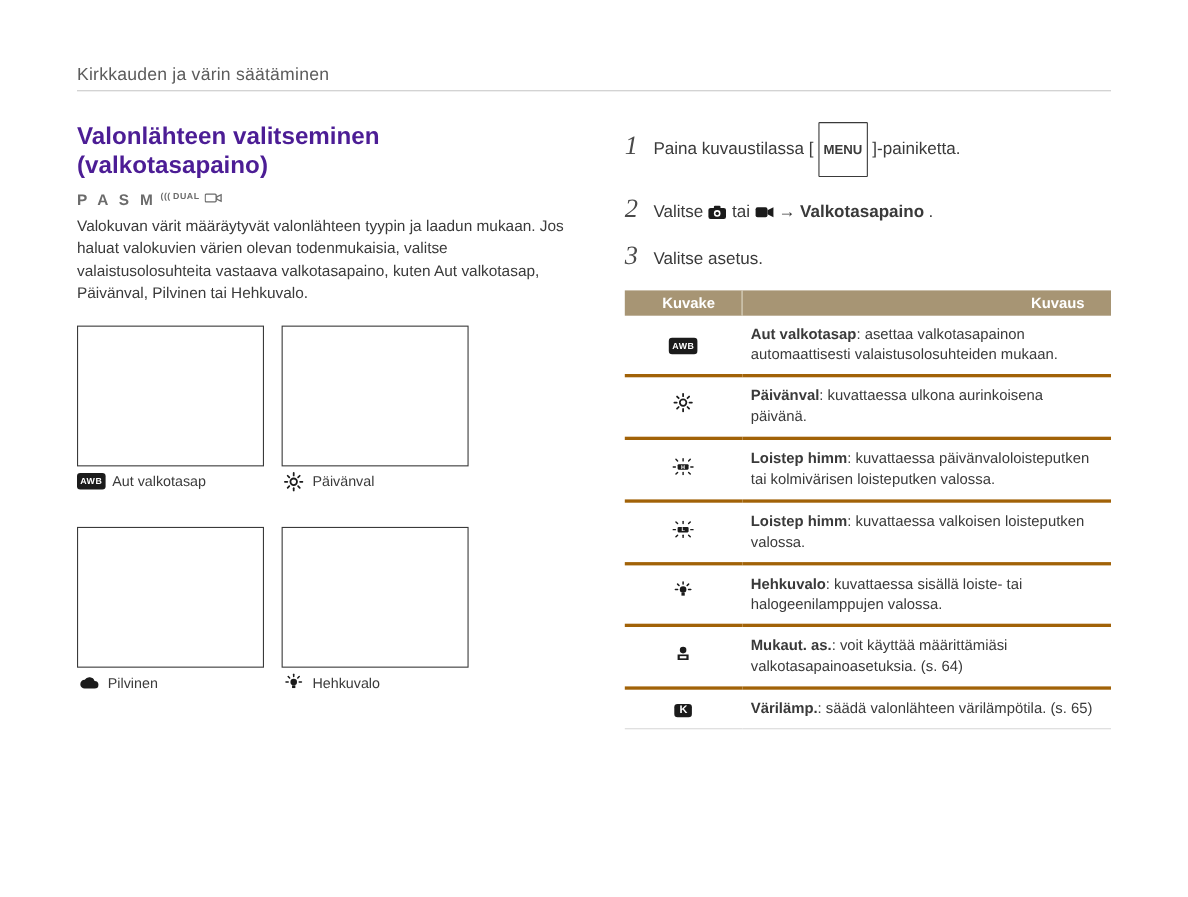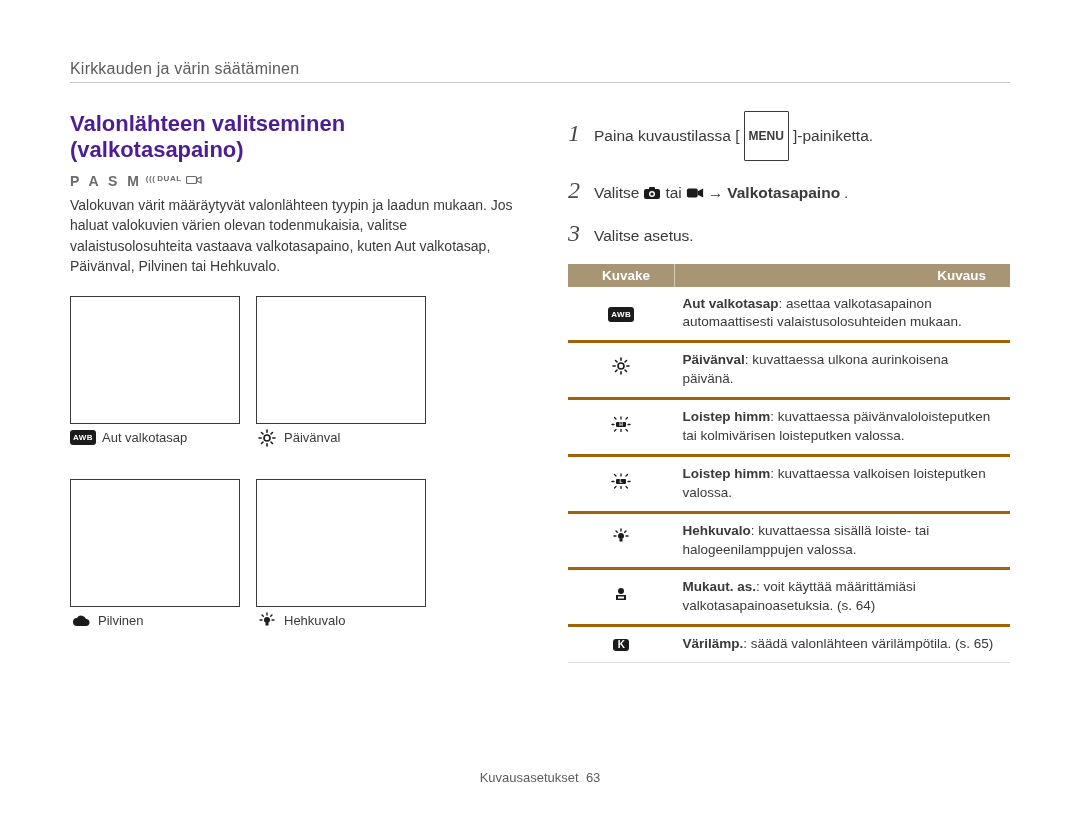--- a/index.html
+++ b/index.html
@@ -457,16 +457,13 @@
             <td class="ico-cell td-first">
               <span class="k-badge">K</span>
             </td>
             <td><span class="tbl-bold">Värilämp.</span><span>: säädä valonlähteen värilämpötila. (s. 65)</span></td>
           </tr>
         </tbody>
       </table>
     </div>
   </div>
 
-  <div class="page-footer">
-    <span>Kuvausasetukset</span>&nbsp;&nbsp;<span>63</span>
-  </div>
 </div>
 
 </body></html>

